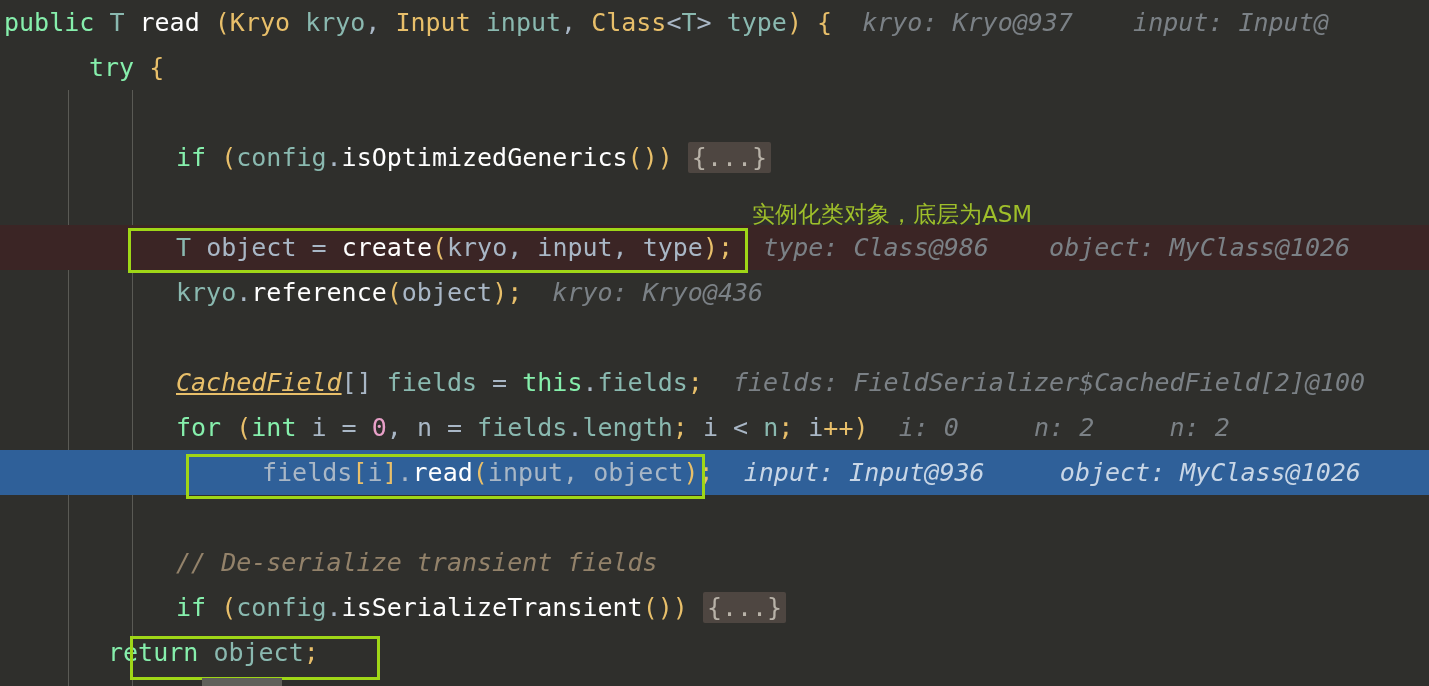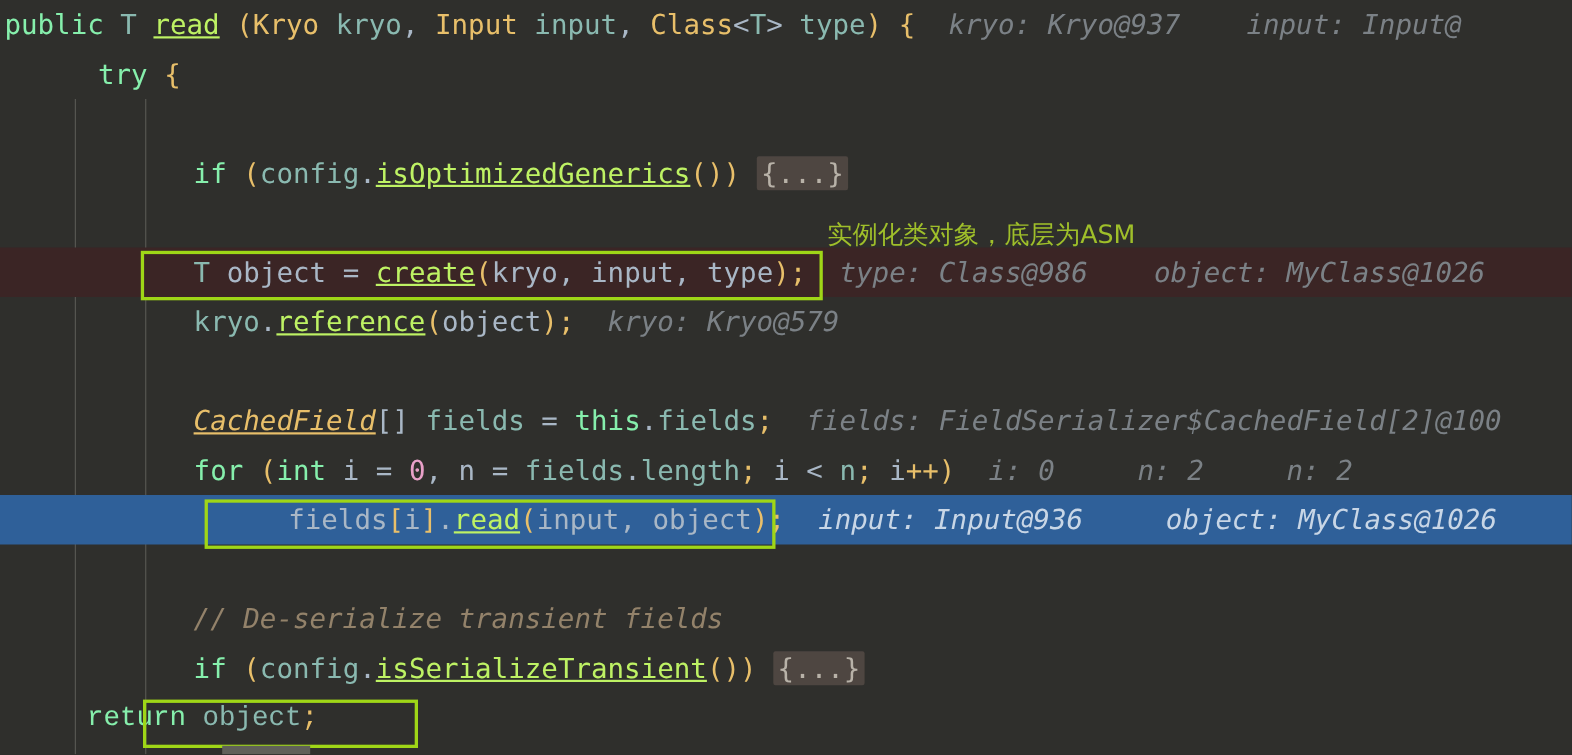--- a/index.html
+++ b/index.html
@@ -38,21 +38,21 @@
     align-items: center;
   }
   .row-exec  { background: #3b2525; }   
   .row-sel   { background: #2f6099; }   
 
   
   .kw      { color: #86efac; }          
   .plain   { color: #a9b7c6; }          
   .type    { color: #8ab9b0; }          
   .cls     { color: #e8bf6a; }          
-  .mth     { color: #bef264; text-decoration: underline; }          
+  .mth     { color: #ffffff; }          
   .punc    { color: #e8bf6a; }          
   .num     { color: #e8a0c8; }          
   .fld     { color: #e8bf6a; font-style: italic; text-decoration: underline; }
   .cmt     { color: #93826a; font-style: italic; }
   .hintv   { color: #7b8186; font-style: italic; }
   .hintv-sel { color: #c8d6e6; font-style: italic; }
   .fold {
     background: #4e4641;
     color: #b8b2a8;
     padding: 1px 4px;
@@ -87,29 +87,29 @@
   <div class="guide" style="left:68px; top:90px; height:596px;"></div>
   <div class="guide" style="left:132px; top:90px; height:596px;"></div>
 
   <div id="rows">
       <div class="row" style="top: 0px;"><div style="padding-left: 4px; white-space: pre;"><span class="kw">public</span><span class="plain"> </span><span class="type">T</span><span class="plain"> </span><span class="mth">read</span><span class="plain"> </span><span class="punc">(</span><span class="cls">Kryo</span><span class="plain"> </span><span class="type">kryo</span><span class="plain">, </span><span class="cls">Input</span><span class="plain"> </span><span class="type">input</span><span class="plain">, </span><span class="cls">Class</span><span class="plain">&lt;</span><span class="type">T</span><span class="plain">&gt;</span><span class="plain"> </span><span class="type">type</span><span class="punc">)</span><span class="plain"> </span><span class="punc">{</span><span class="hintv">  kryo: Kryo@937    input: Input@</span></div></div>
       <div class="row" style="top: 45px;"><div style="padding-left: 66px; white-space: pre; margin-left: 23px;"><span class="kw">try</span><span class="plain"> </span><span class="punc">{</span></div></div>
       <div class="row" style="top: 90px;"><div style="padding-left: 4px; white-space: pre;"></div></div>
       <div class="row" style="top: 135px;"><div style="padding-left: 176px; white-space: pre;"><span class="kw">if</span><span class="plain"> </span><span class="punc">(</span><span class="type">config</span><span class="plain">.</span><span class="mth">isOptimizedGenerics</span><span class="punc">(</span><span class="punc">)</span><span class="punc">)</span><span class="plain"> </span><span class="fold">{...}</span></div></div>
       <div class="row" style="top: 180px;"><div style="padding-left: 4px; white-space: pre;"></div></div>
       <div class="row row-exec" style="top: 225px;"><div style="padding-left: 176px; white-space: pre;"><span class="type">T</span><span class="plain"> </span><span class="plain">object</span><span class="plain"> </span><span class="plain">=</span><span class="plain"> </span><span class="mth">create</span><span class="punc">(</span><span class="plain">kryo</span><span class="plain">, </span><span class="plain">input</span><span class="plain">, </span><span class="plain">type</span><span class="punc">)</span><span class="punc">;</span><span class="hintv">  type: Class@986    object: MyClass@1026</span></div></div>
-      <div class="row" style="top: 270px;"><div style="padding-left: 176px; white-space: pre;"><span class="type">kryo</span><span class="plain">.</span><span class="mth">reference</span><span class="punc">(</span><span class="plain">object</span><span class="punc">)</span><span class="punc">;</span><span class="hintv">  kryo: Kryo@579</span></div></div>
+      <div class="row" style="top: 270px;"><div style="padding-left: 176px; white-space: pre;"><span class="type">kryo</span><span class="plain">.</span><span class="mth">reference</span><span class="punc">(</span><span class="plain">object</span><span class="punc">)</span><span class="punc">;</span><span class="hintv">  kryo: Kryo@436</span></div></div>
       <div class="row" style="top: 315px;"><div style="padding-left: 4px; white-space: pre;"></div></div>
       <div class="row" style="top: 360px;"><div style="padding-left: 176px; white-space: pre;"><span class="fld">CachedField</span><span class="plain">[] </span><span class="type">fields</span><span class="plain"> </span><span class="plain">=</span><span class="plain"> </span><span class="kw">this</span><span class="plain">.</span><span class="type">fields</span><span class="punc">;</span><span class="hintv">  fields: FieldSerializer$CachedField[2]@100</span></div></div>
       <div class="row" style="top: 405px;"><div style="padding-left: 176px; white-space: pre;"><span class="kw">for</span><span class="plain"> </span><span class="punc">(</span><span class="kw">int</span><span class="plain"> </span><span class="plain">i</span><span class="plain"> = </span><span class="num">0</span><span class="plain">, </span><span class="plain">n</span><span class="plain"> = </span><span class="type">fields</span><span class="plain">.</span><span class="type">length</span><span class="punc">; </span><span class="plain">i</span><span class="plain"> &lt; </span><span class="type">n</span><span class="punc">; </span><span class="plain">i</span><span class="punc">++</span><span class="punc">)</span><span class="hintv">  i: 0     n: 2     n: 2</span></div></div>
       <div class="row row-sel" style="top: 450px;"><div style="padding-left: 262px; white-space: pre;"><span class="plain">fields</span><span class="punc">[</span><span class="plain">i</span><span class="punc">]</span><span class="plain">.</span><span class="mth">read</span><span class="punc">(</span><span class="plain">input</span><span class="plain">, </span><span class="plain">object</span><span class="punc">)</span><span class="punc">;</span><span class="hintv-sel">  input: Input@936     object: MyClass@1026</span></div></div>
       <div class="row" style="top: 495px;"><div style="padding-left: 4px; white-space: pre;"></div></div>
       <div class="row" style="top: 540px;"><div style="padding-left: 176px; white-space: pre;"><span class="cmt">// De-serialize transient fields</span></div></div>
       <div class="row" style="top: 585px;"><div style="padding-left: 176px; white-space: pre;"><span class="kw">if</span><span class="plain"> </span><span class="punc">(</span><span class="type">config</span><span class="plain">.</span><span class="mth">isSerializeTransient</span><span class="punc">(</span><span class="punc">)</span><span class="punc">)</span><span class="plain"> </span><span class="fold">{...}</span></div></div>
-      <div class="row" style="top: 630px;"><div style="padding-left: 79px; white-space: pre; font-family: Liberation Mono, monospace;"><span class="kw">return</span><span class="plain"> </span><span class="type">object</span><span class="punc">;</span></div></div>
+      <div class="row" style="top: 630px;"><div style="padding-left: 108px; white-space: pre;"><span class="kw">return</span><span class="plain"> </span><span class="type">object</span><span class="punc">;</span></div></div>
     </div>
 
   <div class="cn-note" style="left:752px; top:192px;">实例化类对象，底层为ASM</div>
 
   <div id="boxes">
       <div class="hl-box" style="left: 128px; top: 228px; width: 620px; height: 45px;"></div>
       <div class="hl-box" style="left: 186px; top: 454px; width: 519px; height: 45px;"></div>
       <div class="hl-box" style="left: 130px; top: 636px; width: 250px; height: 44px;"></div>
     </div>
 

